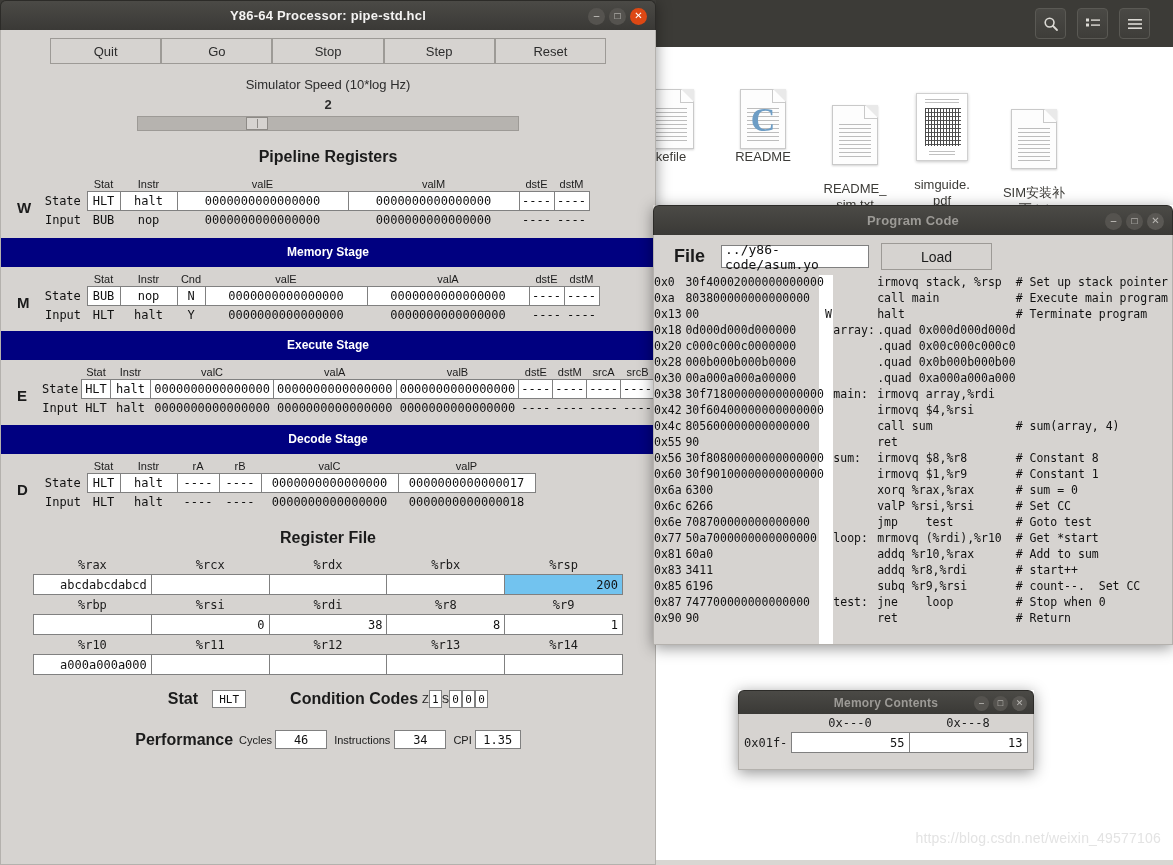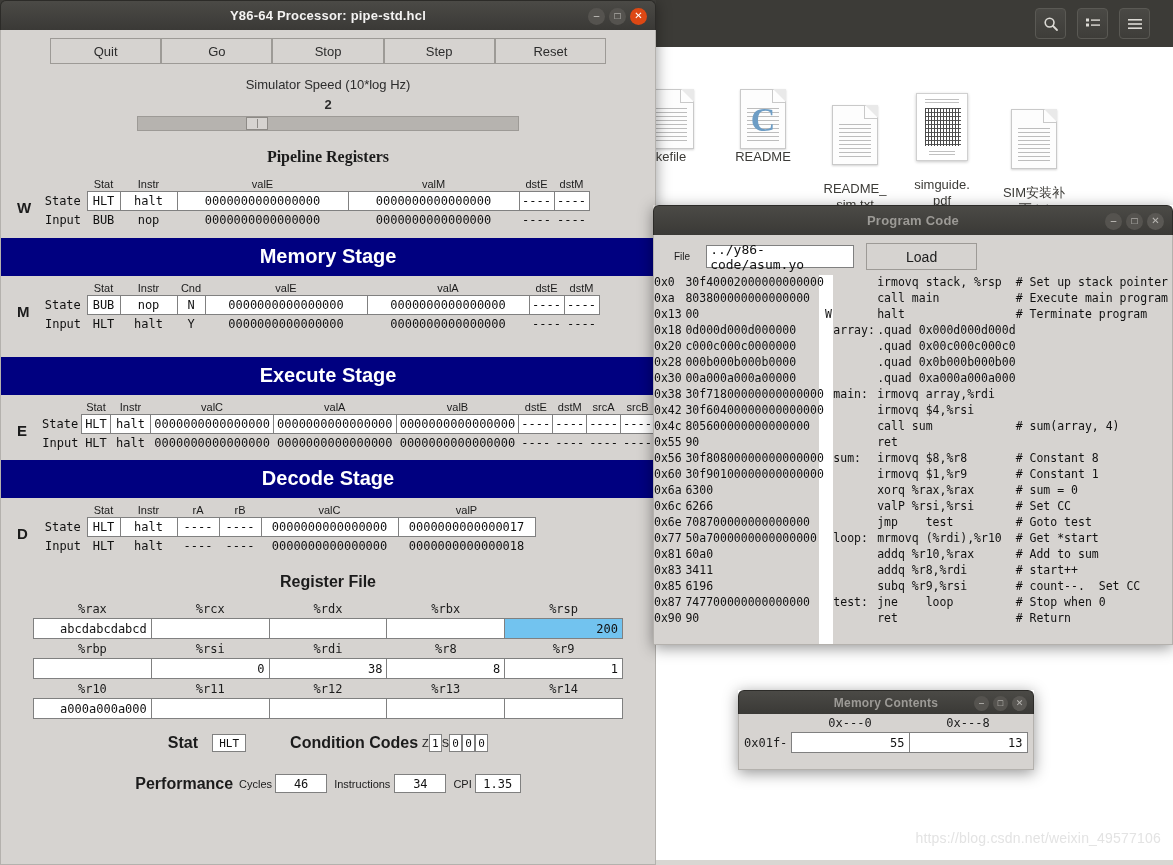--- a/index.html
+++ b/index.html
@@ -127,21 +127,21 @@
   .slider-thumb::after {
     content:""; position:absolute; left:50%; top:1px; bottom:1px; width:1px; background:#8d8a86;
   }
 
   .section-title {
     text-align:center; font-family:"Liberation Sans", sans-serif;
     font-size:16px; font-weight:bold; color:#1b1b1b;
   }
   .stage-banner {
     background:#000080; color:#ffffff; text-align:center;
-    font-family:"Liberation Sans", sans-serif; font-size:20px; font-weight:bold;
+    font-family:"Liberation Sans", sans-serif; font-size:12px; font-weight:bold;
     padding:7px 0 8px 0;
   }
 
   
   .pipe-block { position:relative; padding:0 0 2px 0; }
   .pipe-letter {
     position:absolute; left:16px; font-family:"Liberation Sans", sans-serif;
     font-size:15px; font-weight:bold; color:#1b1b1b;
   }
   table.pipe { border-collapse:collapse; margin-left:0; font-size:12px; }
@@ -194,21 +194,21 @@
   .ibox.w52 { width:52px; height:19px; font-size:12px; }
   .ibox.w46 { width:46px; height:19px; font-size:12px; }
 
   
   #code-win { left:653px; top:205px; width:520px; height:440px; }
   #code-body {
     width:520px; height:410px; background:#d6d3d0;
     border:1px solid #b4b1ad; border-top:none; position:relative; overflow:hidden;
   }
   .file-row { display:flex; align-items:center; padding:8px 0 0 20px; gap:0; }
-  .file-lab { font-family:"Liberation Sans", sans-serif; font-size:10px; font-weight:normal; color:#1b1b1b; }
+  .file-lab { font-family:"Liberation Sans", sans-serif; font-size:18px; font-weight:bold; color:#1b1b1b; }
   .file-input {
     margin-left:16px; width:148px; height:23px; background:#fff;
     border:1px solid #808080;
     font-family:"DejaVu Sans Mono", monospace; font-size:13px; color:#111;
     display:flex; align-items:center; padding-left:3px;
   }
   .load-btn {
     margin-left:12px; width:111px; height:27px; background:#d6d3d0;
     border:1px solid #9d9a96;
     font-family:"Liberation Sans", sans-serif; font-size:14px; color:#1b1b1b;
@@ -347,21 +347,21 @@
       <div class="ctrl-btn">Step</div>
       <div class="ctrl-btn">Reset</div>
     </div>
 
     <div class="speed-label">Simulator Speed (10*log Hz)</div>
     <div class="speed-val">2</div>
     <div class="slider-track">
       <div class="slider-thumb"></div>
     </div>
 
-    <div class="section-title" style="margin-top:17px;font-family:Liberation Serif, serif;">Pipeline Registers</div>
+    <div class="section-title" style="margin-top:17px;">Pipeline Registers</div>
 
     <div class="pipe-block" style="margin-top:11px;">
       <div class="pipe-letter" style="top:22px;">W</div>
       <table class="pipe" style="margin-left:38px;">
         <tbody>
             <tr>
           <th style="width:48px;"></th>
           <th style="width:33px;">Stat</th>
           <th style="width:57px;">Instr</th>
           <th style="width:171px;">valE</th>
@@ -423,21 +423,21 @@
           <td class="cell">Y</td>
           <td class="cell">0000000000000000</td>
           <td class="cell">0000000000000000</td>
           <td class="cell">----</td>
           <td class="cell">----</td>
         </tr>
       </tbody>
         </table>
     </div>
 
-    <div class="stage-banner" style="margin-top:22px;">Execute Stage</div>
+    <div class="stage-banner" style="margin-top:5px;">Execute Stage</div>
     <div class="pipe-block" style="margin-top:5px;">
       <div class="pipe-letter" style="top:22px;">E</div>
       <table class="pipe" style="margin-left:38px;">
         <tbody>
             <tr>
           <th style="width:48px;"></th>
           <th style="width:33px;">Stat</th>
           <th style="width:57px;">Instr</th>
           <th style="width:128px;">valC</th>
           <th style="width:128px;">valA</th>

